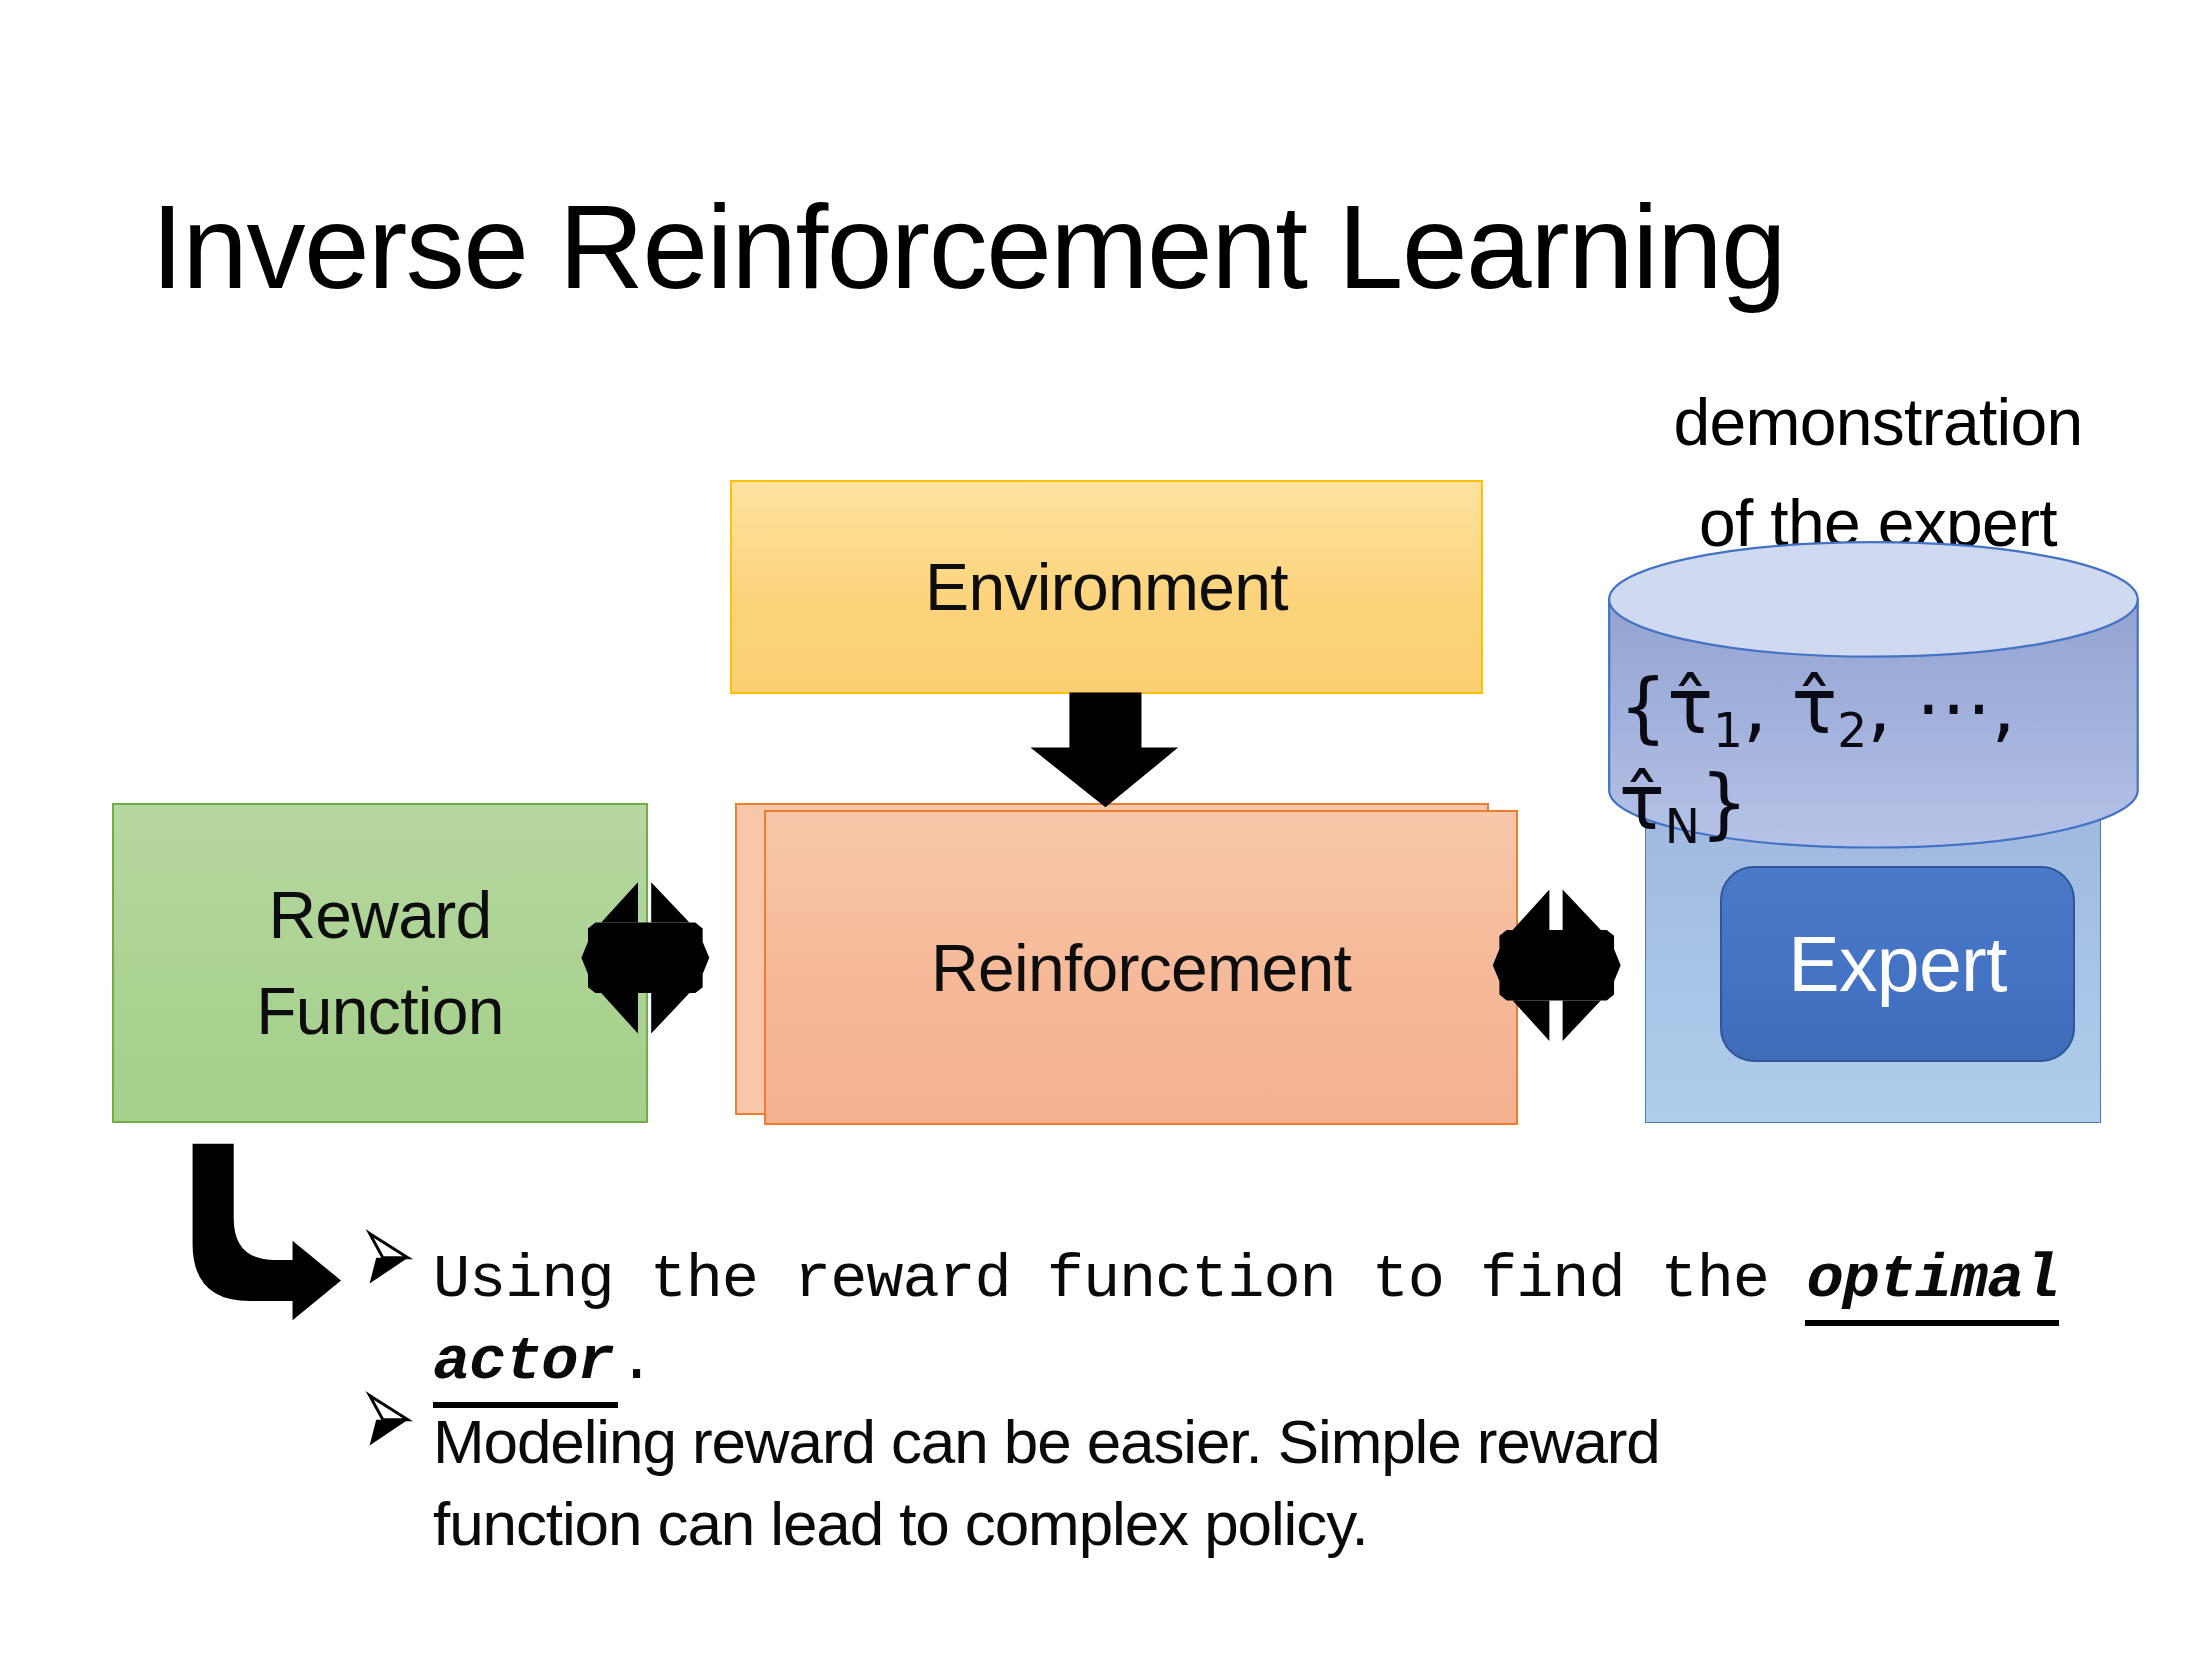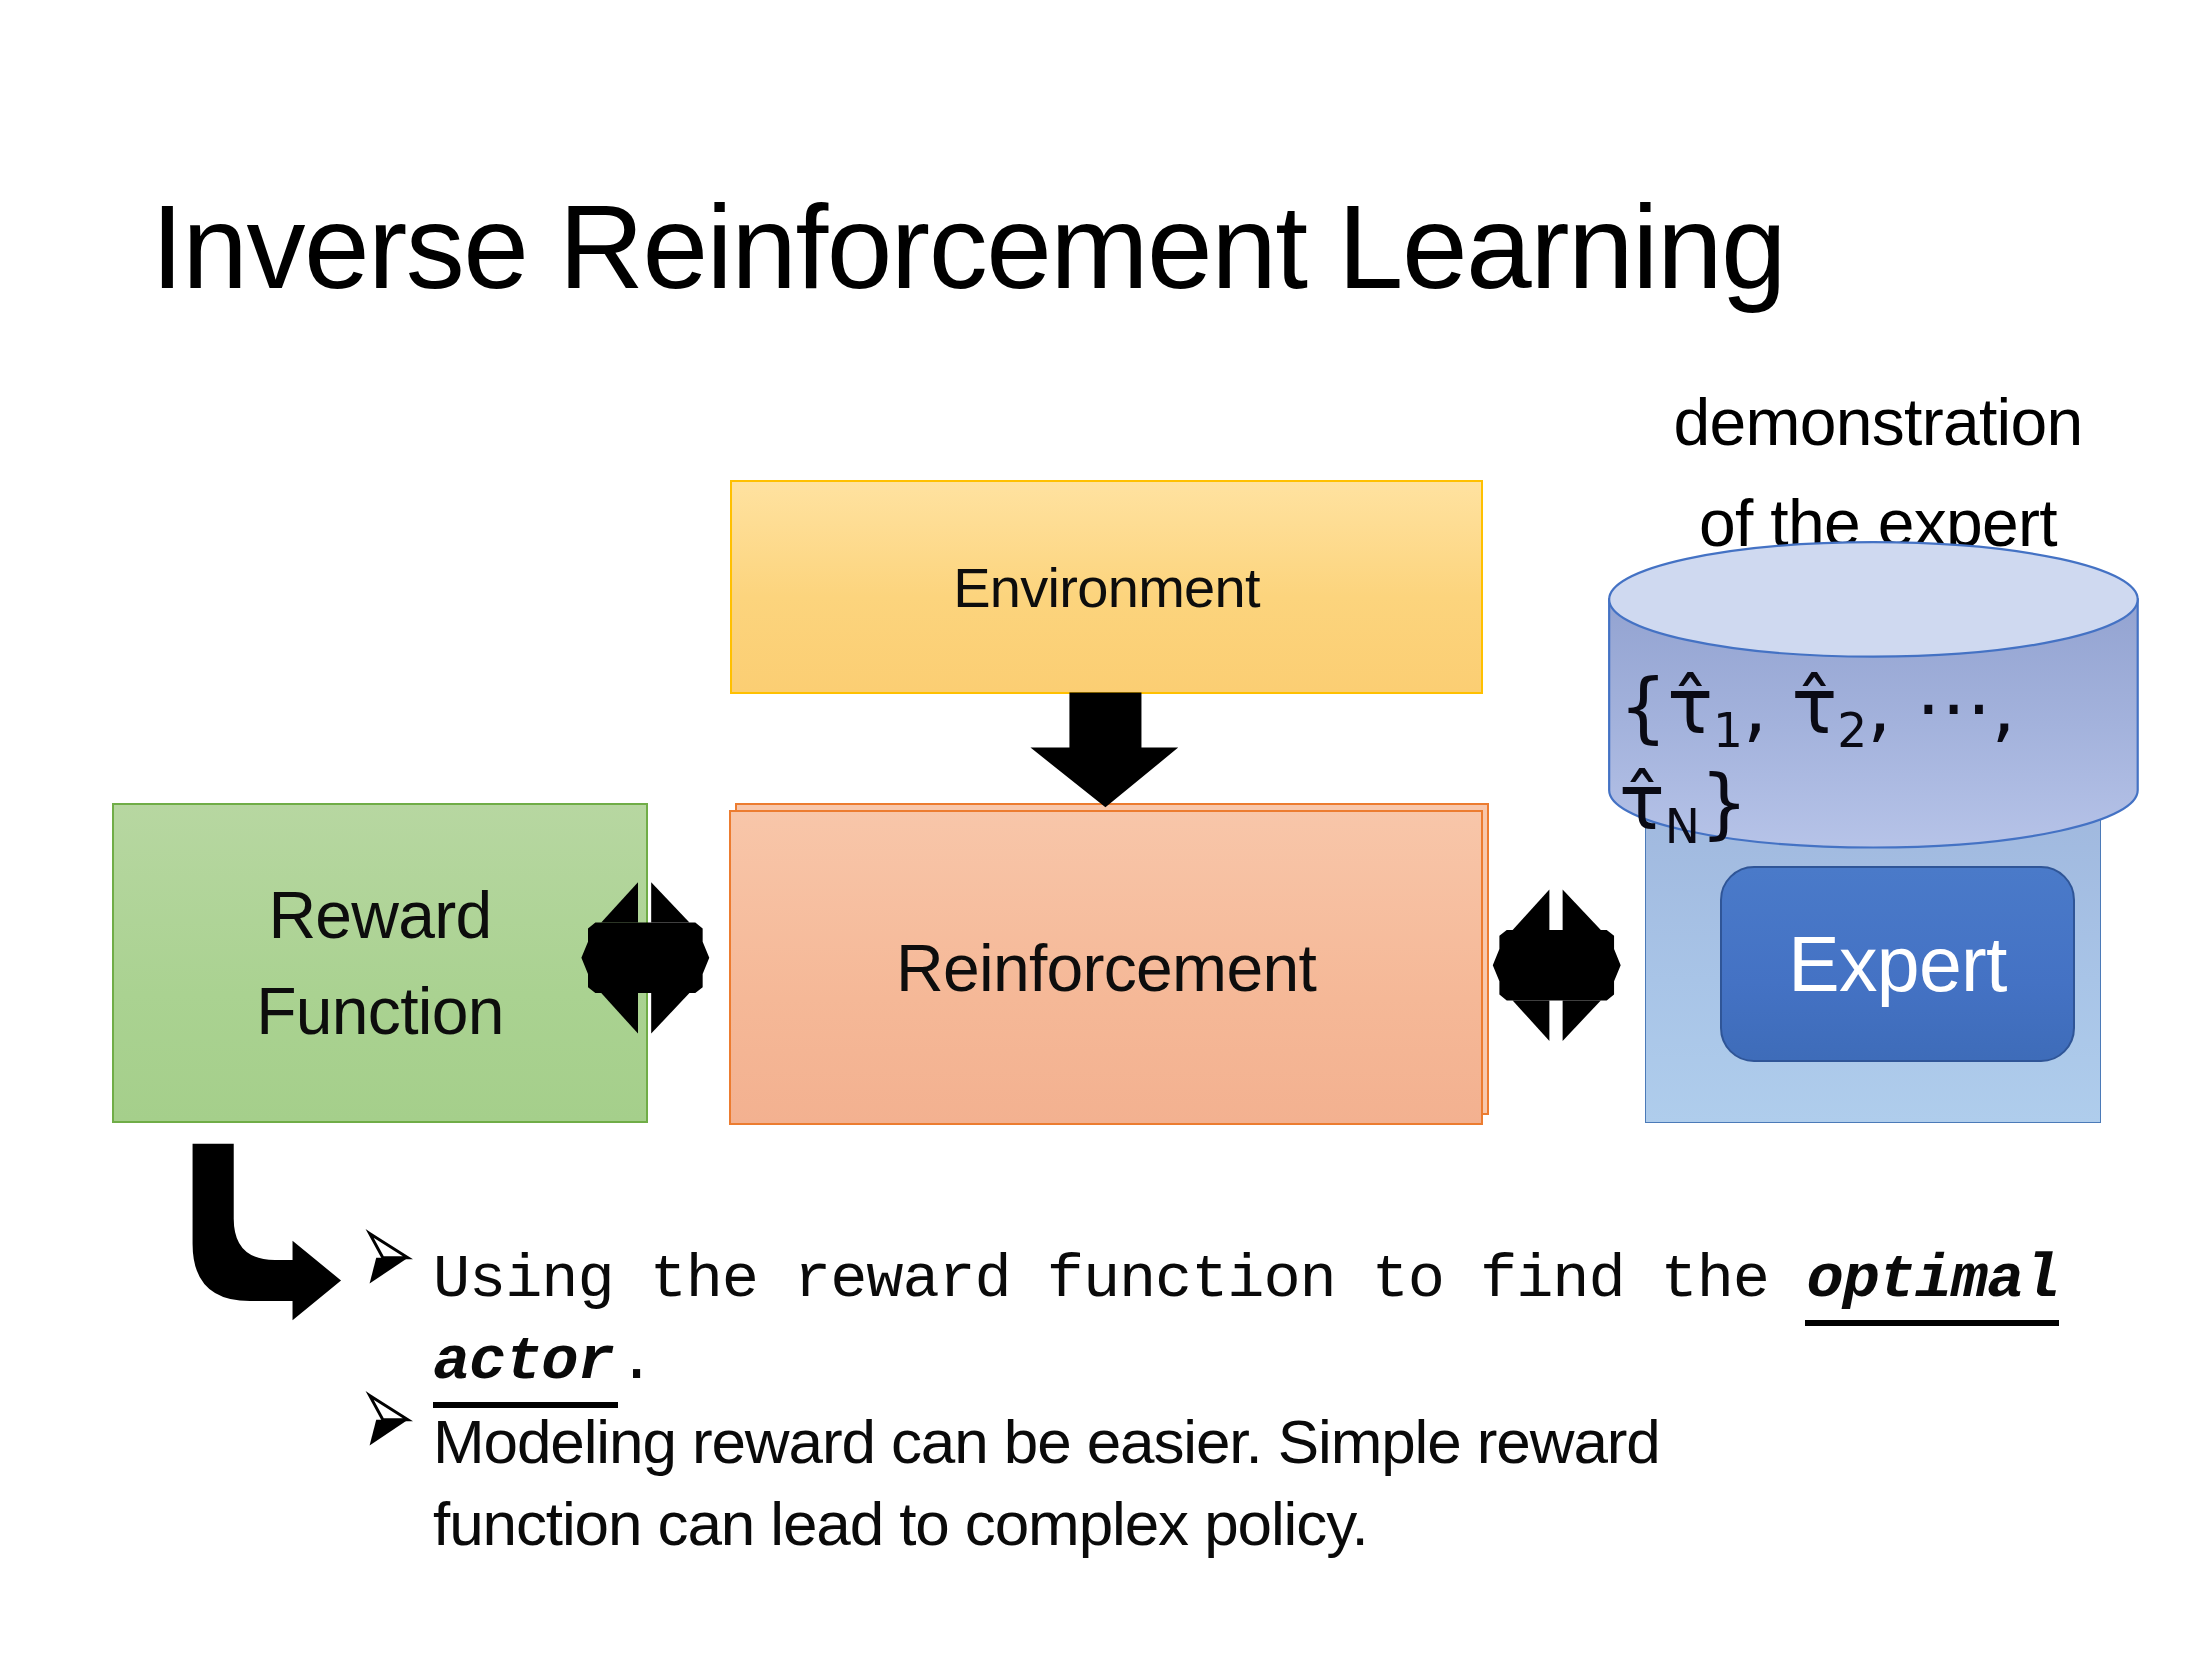--- a/index.html
+++ b/index.html
@@ -17,33 +17,33 @@
   
   #demo-label{
     left:1573px;top:372px;width:610px;text-align:center;
     font-size:66px;letter-spacing:-0.7px;line-height:101px;color:#000;
   }
   
   .shape-label{display:flex;align-items:center;justify-content:center;text-align:center;}
   #env-box{
     left:730px;top:480px;width:753px;height:214px;
     background:linear-gradient(180deg,#FFE2A0 0%,#FCD47D 55%,#FBCE73 100%);
-    border:2.2px solid #FFC000;font-size:56px;letter-spacing:-0.7px;
+    border:2.2px solid #FFC000;font-size:66px;letter-spacing:-0.7px;
   }
   #reward-box{
     left:112px;top:803px;width:536px;height:320px;
     background:linear-gradient(180deg,#B7D7A1 0%,#AAD291 60%,#A5CF8B 100%);
     border:2.2px solid #70AD47;font-size:66px;letter-spacing:-0.7px;line-height:96px;
   }
   #rl-ghost{
     left:735px;top:803px;width:754px;height:312px;
     background:#F8C7AB;border:2.2px solid #EC7C30;z-index:1;
   }
   #rl-box{
-    left:729px;top:810px;width:754px;height:315px;
+    left:764px;top:810px;width:754px;height:315px;
     background:linear-gradient(180deg,#F8C6A9 0%,#F5B897 60%,#F3B190 100%);
     border:2.2px solid #EC7C30;font-size:66px;letter-spacing:-0.7px;line-height:96px;z-index:2;
   }
   #expert-container{
     left:1645px;top:803px;width:456px;height:320px;
     background:linear-gradient(180deg,#A0B8DE 0%,#A8C4E7 55%,#AFCDEC 100%);
     border:1.5px solid #4B7AB8;z-index:1;
   }
   #expert-button{
     left:1700px;top:866px;width:355px;height:196px;border-radius:34px;

